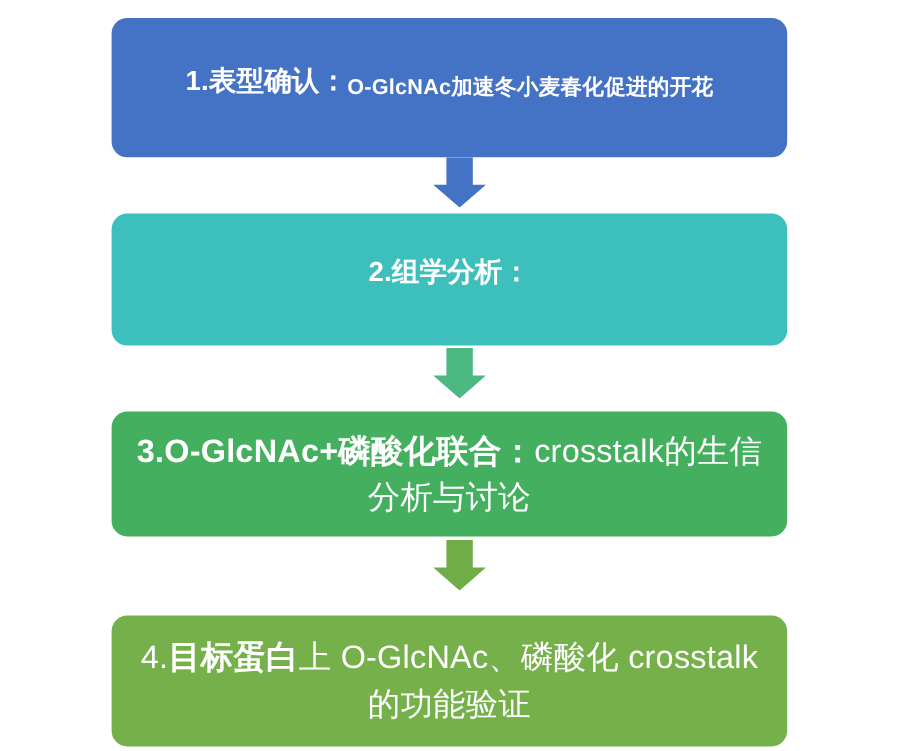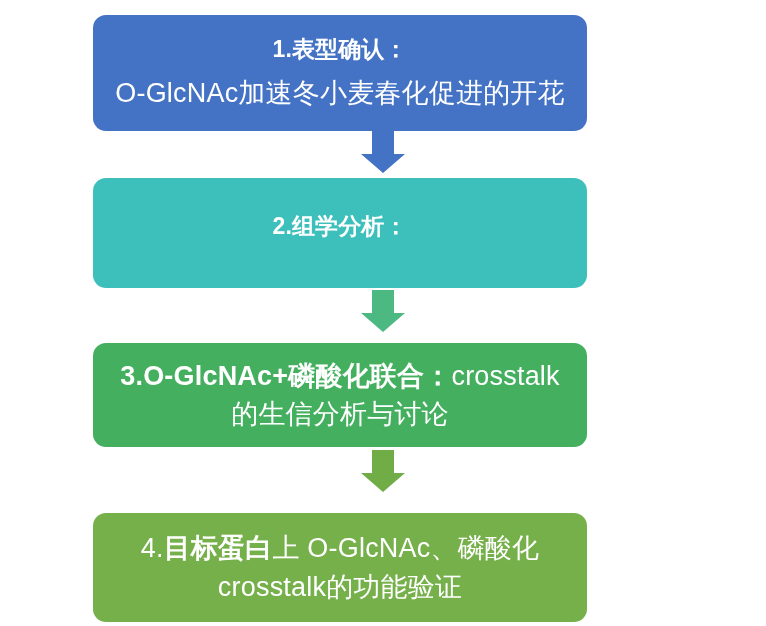--- a/index.html
+++ b/index.html
@@ -15,41 +15,41 @@
   }
   #flowchart {
     position: relative;
     width: 766px;
     height: 626px;
   }
 
   .node {
     position: absolute;
     left: 93px;
-    width: 494px;
+    width: 563px;
     box-sizing: border-box;
     border-radius: 13px;
     color: #ffffff;
     display: flex;
-    flex-direction: column;
+    flex-direction: row;
     align-items: center;
     justify-content: center;
     text-align: center;
     padding: 4px 14px;
   }
 
   .node .title {
     font-size: 23px;
     font-weight: bold;
     line-height: 1.32;
     letter-spacing: 0.1px;
   }
   .node .body {
-    font-size: 27px;
-    font-weight: normal;
+    font-size: 18px;
+    font-weight: bold;
     line-height: 1.33;
     letter-spacing: 0.2px;
   }
 
   
   #node-1 {
     top: 15px;
     height: 116px;
     background: #4472C4;
   }

